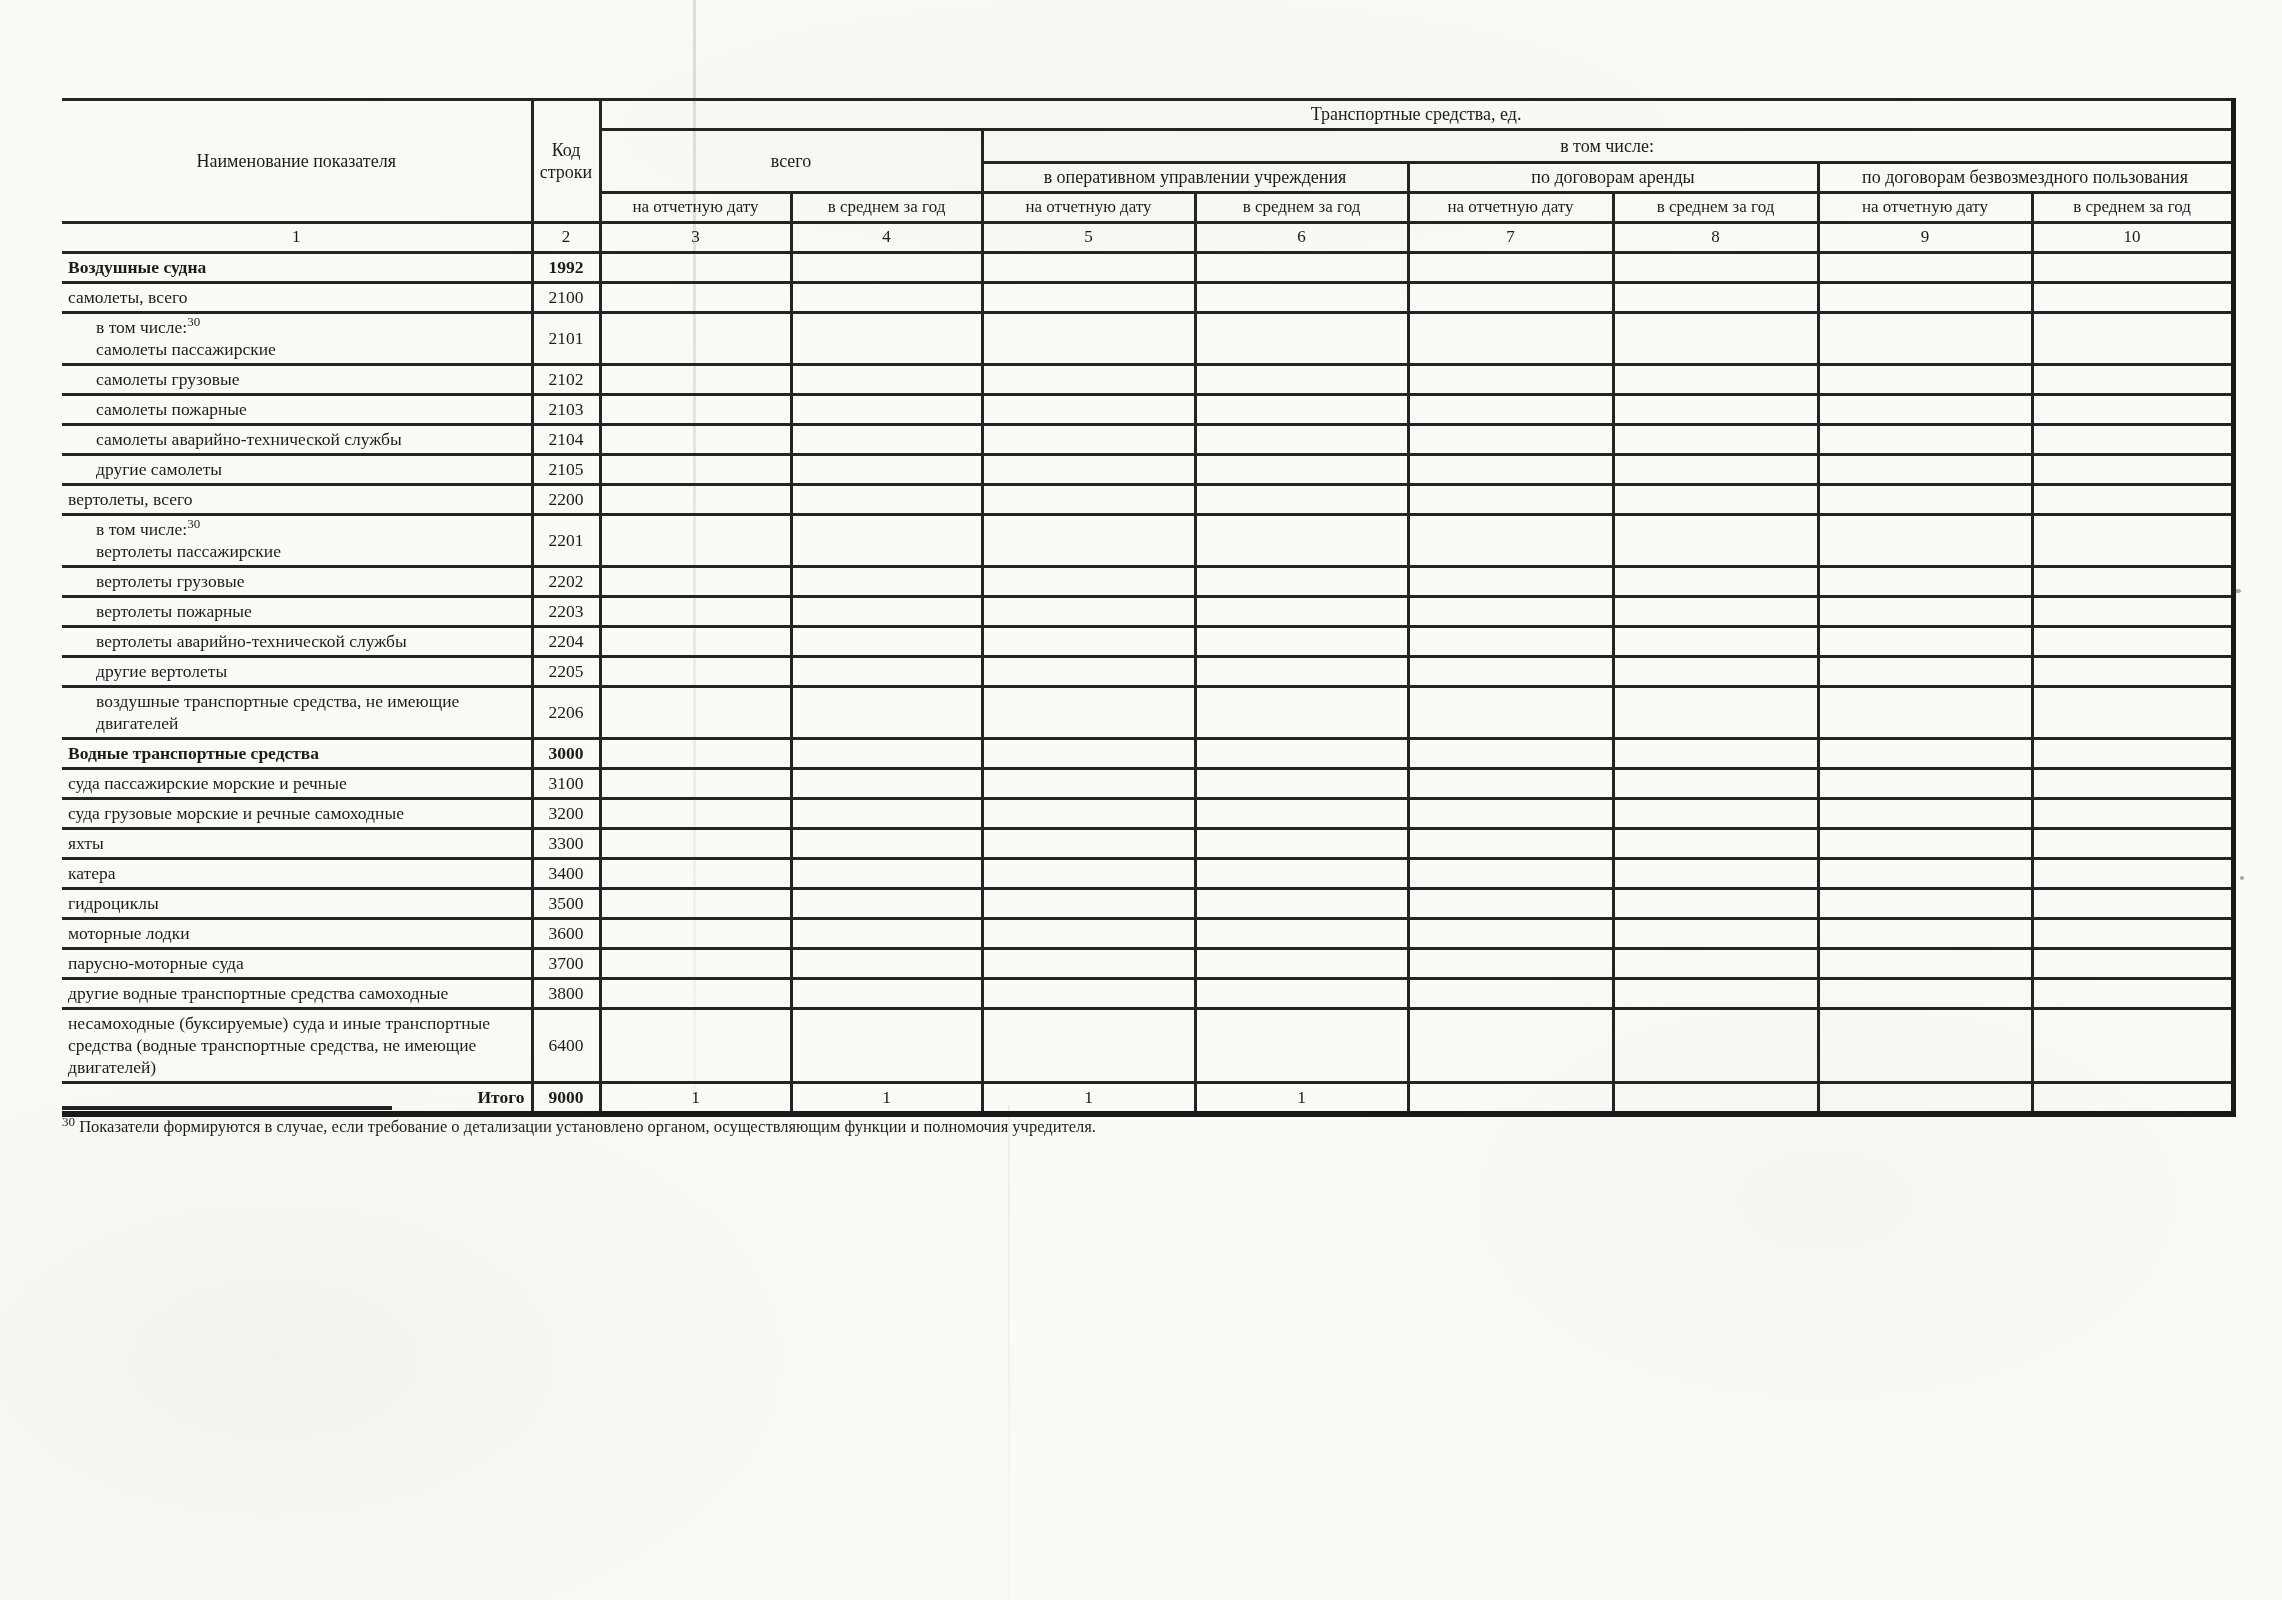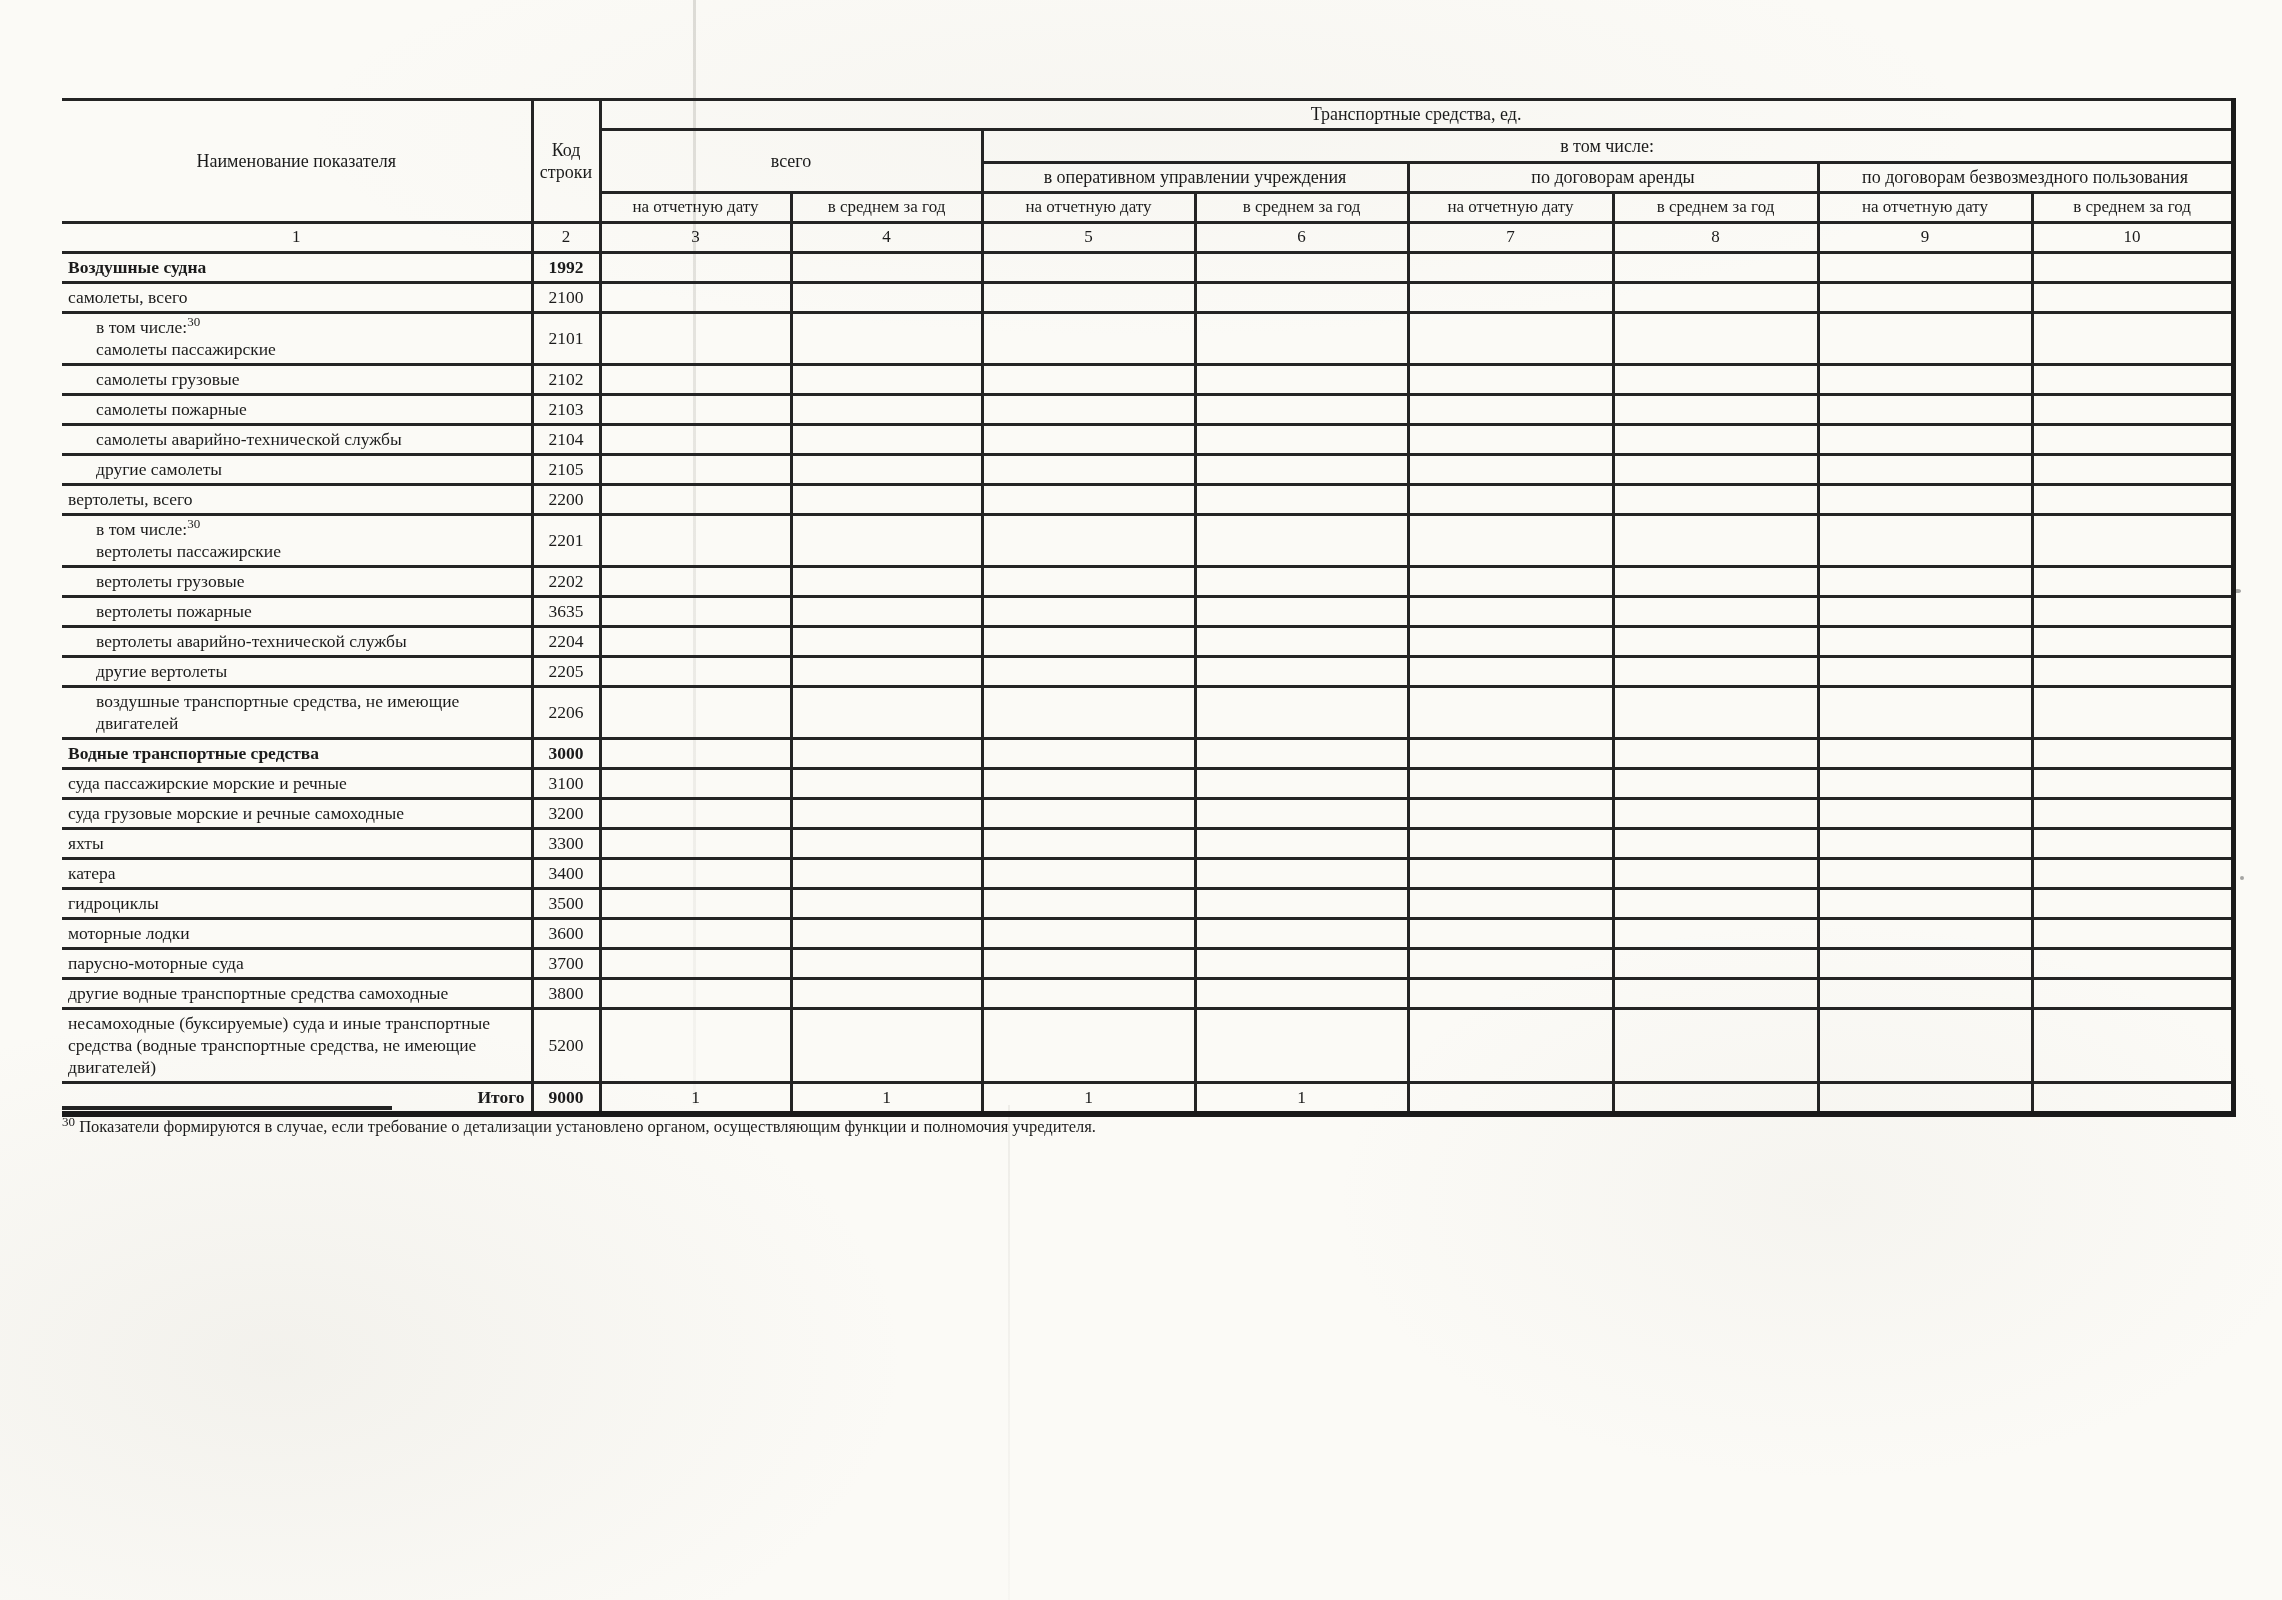--- a/index.html
+++ b/index.html
@@ -285,21 +285,21 @@
       <td class="c-val"></td>
       <td class="c-val"></td>
       <td class="c-val"></td>
       <td class="c-val"></td>
       <td class="c-val"></td>
     </tr>
         <tr class="indent">
       <td class="c-name no-left">
             <div class="lbl">вертолеты пожарные</div>
           </td>
-      <td class="c-code">3635</td>
+      <td class="c-code">2203</td>
       <td class="c-val"></td>
       <td class="c-val"></td>
       <td class="c-val"></td>
       <td class="c-val"></td>
       <td class="c-val"></td>
       <td class="c-val"></td>
       <td class="c-val"></td>
       <td class="c-val"></td>
     </tr>
         <tr class="indent">
@@ -467,21 +467,21 @@
       <td class="c-val"></td>
       <td class="c-val"></td>
       <td class="c-val"></td>
       <td class="c-val"></td>
       <td class="c-val"></td>
     </tr>
         <tr>
       <td class="c-name no-left">
             <div class="lbl">несамоходные (буксируемые) суда и иные транспортные средства (водные транспортные средства, не имеющие двигателей)</div>
           </td>
-      <td class="c-code">5200</td>
+      <td class="c-code">6400</td>
       <td class="c-val"></td>
       <td class="c-val"></td>
       <td class="c-val"></td>
       <td class="c-val"></td>
       <td class="c-val"></td>
       <td class="c-val"></td>
       <td class="c-val"></td>
       <td class="c-val"></td>
     </tr>
         <tr class="bold total">

